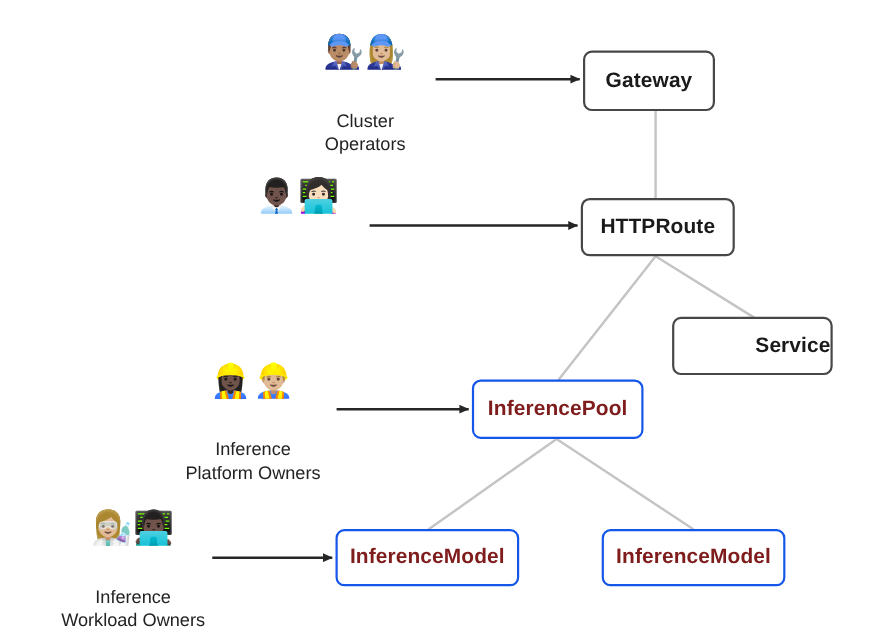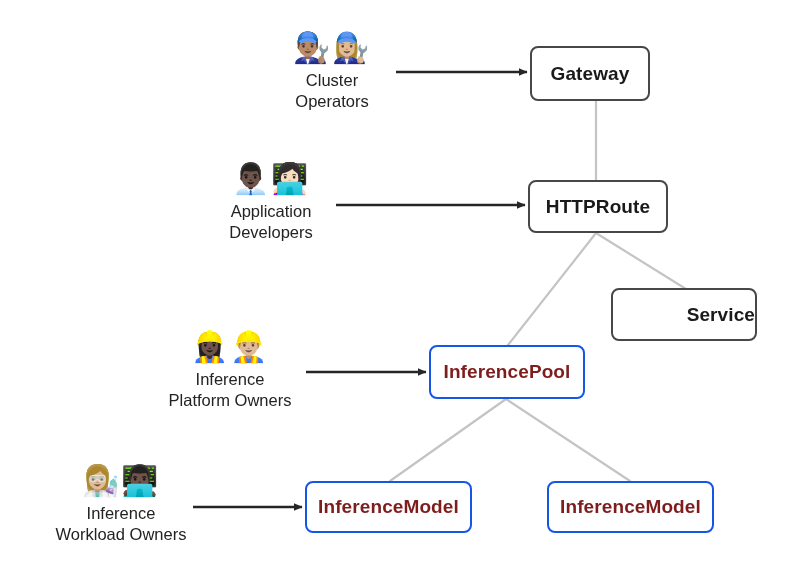--- a/index.html
+++ b/index.html
@@ -60,20 +60,21 @@
   }
   .persona .emojis {
     font-size: 30px;
     line-height: 1;
     letter-spacing: 1px;
     margin-bottom: 7px;
     white-space: nowrap;
   }
   .persona .plabel {
     white-space: pre-line;
+    margin-top: 30px;
   }
 </style>
 </head>
 <body>
 
 <div id="canvas">
 
   <svg id="edges" viewBox="0 0 800 572" width="800" height="572" xmlns="http://www.w3.org/2000/svg">
     <defs>
       <marker id="arrowhead" markerWidth="9" markerHeight="8" refX="8.4" refY="4" orient="auto" markerUnits="userSpaceOnUse">
@@ -116,22 +117,20 @@
       </div>
     </div>
   <div id="personas-layer">
       <div class="persona" style="left: 267px; top: 33px; width: 130px;">
         <div class="emojis">👨🏽‍🔧👩🏼‍🔧</div>
         <div class="plabel">Cluster
 Operators</div>
       </div>
       <div class="persona" style="left: 206px; top: 164px; width: 130px;">
         <div class="emojis">👨🏿‍💼👩🏻‍💻</div>
-        <div class="plabel">Application
-Developers</div>
       </div>
       <div class="persona" style="left: 160px; top: 332px; width: 140px;">
         <div class="emojis">👷🏿‍♀️👷🏼‍♂️</div>
         <div class="plabel">Inference
 Platform Owners</div>
       </div>
       <div class="persona" style="left: 48px; top: 466px; width: 146px;">
         <div class="emojis">👩🏼‍🔬👨🏿‍💻</div>
         <div class="plabel">Inference
 Workload Owners</div>

